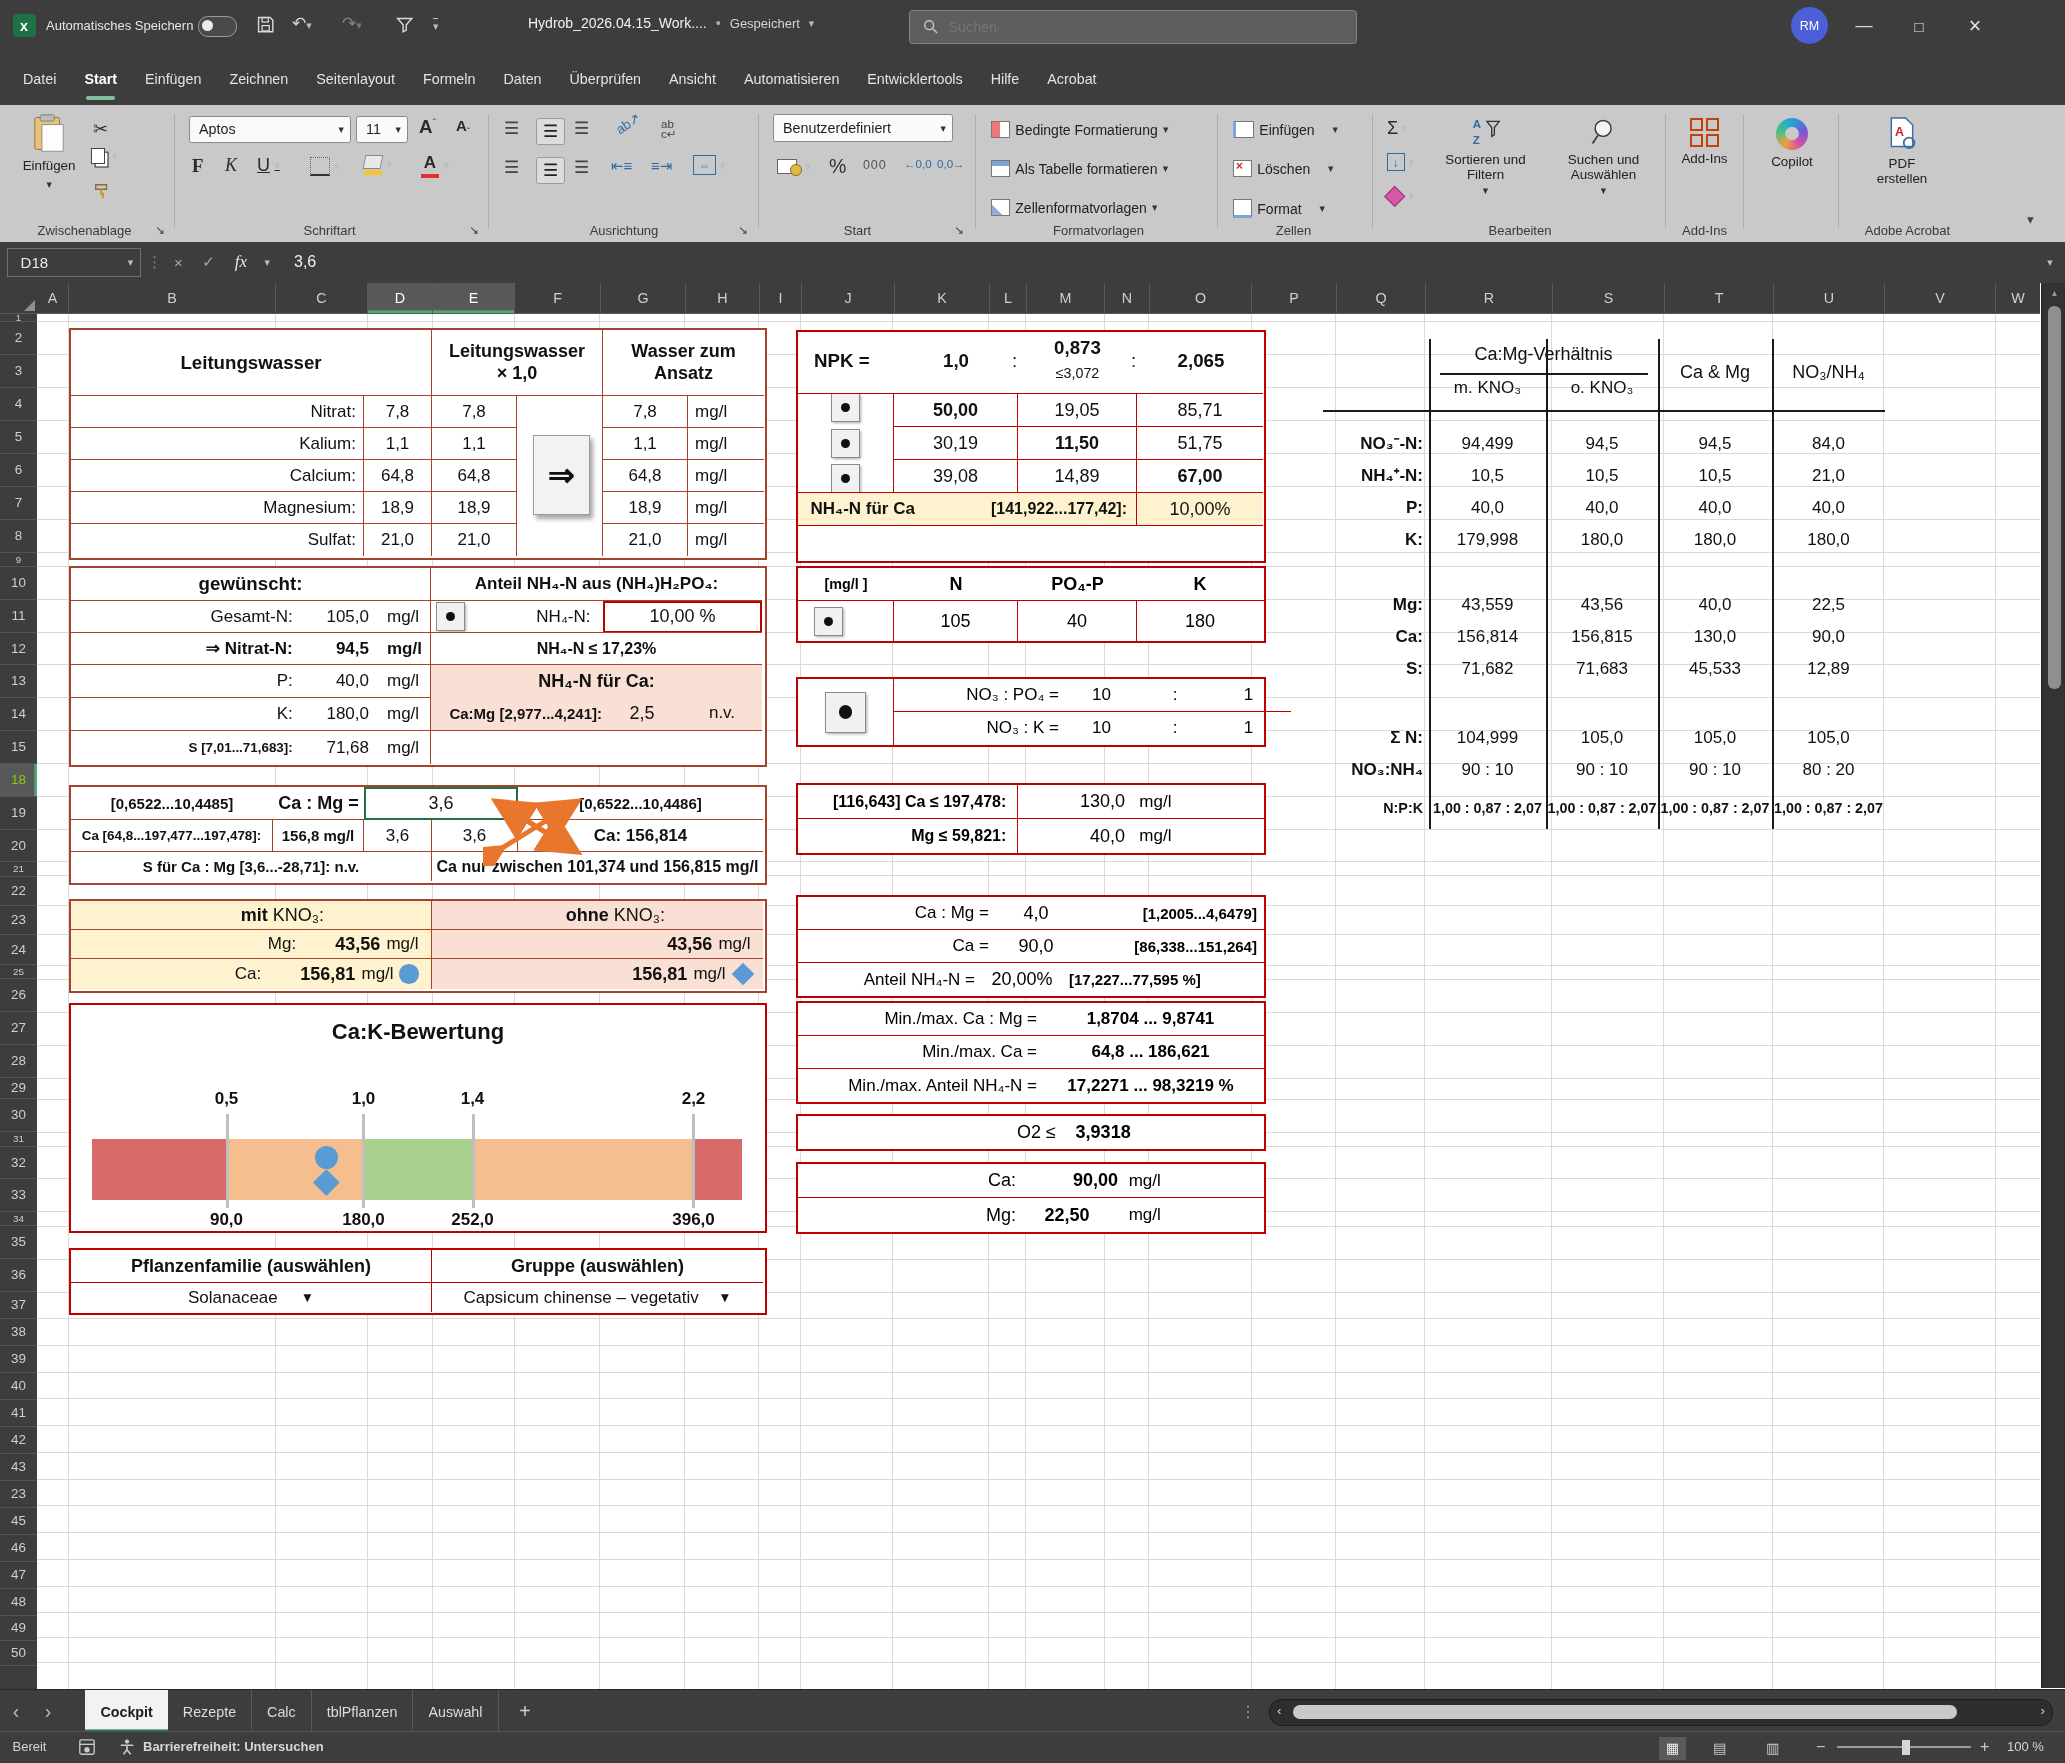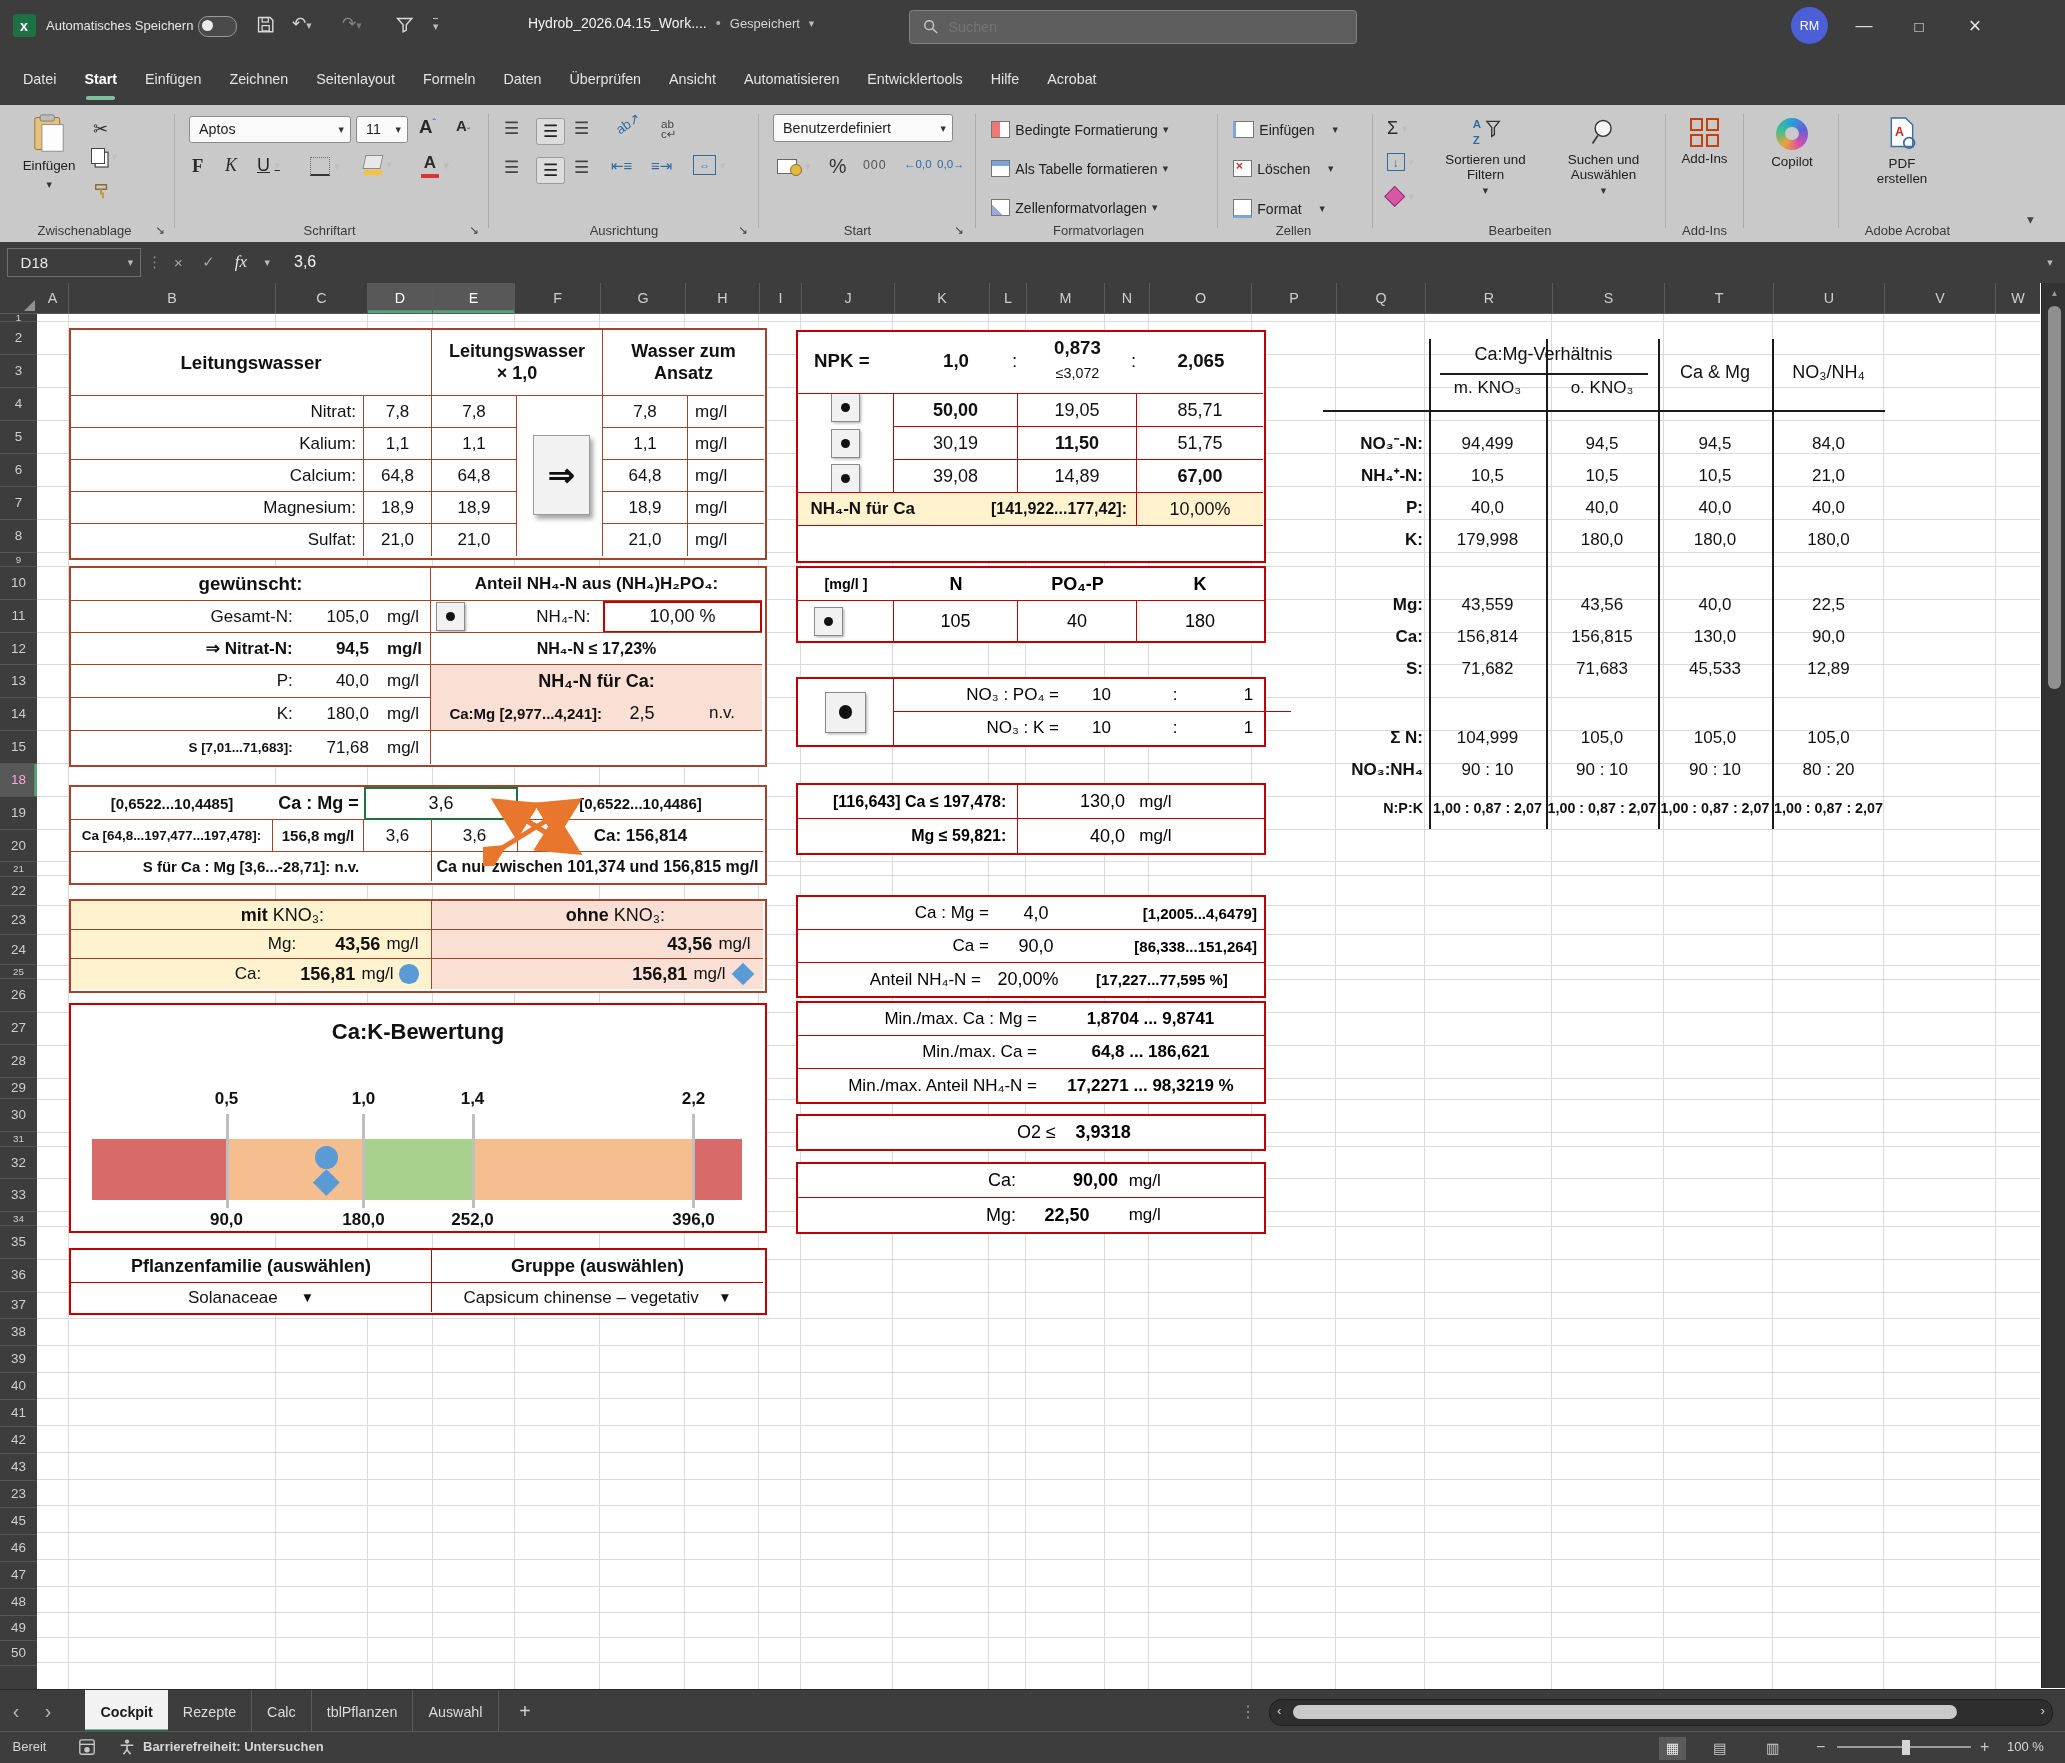--- a/index.html
+++ b/index.html
@@ -10,21 +10,21 @@
 #menubar{position:absolute;left:0;top:52px;width:100%;height:53px;background:#3D3D3D}
 #ribbon{position:absolute;left:0;top:105px;width:100%;height:137px;background:#C9C9C9;border-bottom:0.9px solid #9A9A9A}
 #fbar{position:absolute;left:0;top:242px;width:100%;height:41px;background:#3D3D3D}
 #corner{position:absolute;left:0;top:283px;width:37px;height:30px;background:#3D3D3D;border-right:0.9px solid #5A5A5A;border-bottom:0.9px solid #5A5A5A}
 #corner::after{content:"";position:absolute;right:1.8px;bottom:1.8px;border-left:11.6px solid transparent;border-bottom:11.6px solid #909090}
 #colheads{position:absolute;left:37px;top:283px;width:2003px;height:30px;background:#3D3D3D;border-bottom:0.9px solid #5A5A5A;display:flex;overflow:hidden}
 .colh{height:100%;display:flex;align-items:center;justify-content:center;color:#CFCFCF;font-size:14.3px;border-right:0.9px solid #5A5A5A;box-sizing:border-box;flex:none}
 .colh.sel{background:#585858;color:#fff;box-shadow:inset 0 -2.7px 0 #4FA478}
 #rowheads{position:absolute;left:0;top:314px;width:37px;height:1375px;background:#3D3D3D;border-right:0.9px solid #5A5A5A;overflow:hidden}
 .rowh{width:100%;text-align:center;color:#CFCFCF;font-size:13.4px;border-bottom:0.9px solid #555;box-sizing:border-box;overflow:hidden}
-.rowh.sel{background:#585858;color:#f9a8d4;box-shadow:inset -2.7px 0 0 #4FA478}
+.rowh.sel{background:#585858;color:#84cc16;box-shadow:inset -2.7px 0 0 #4FA478}
 #gridarea{position:absolute;left:37px;top:314px;width:2003px;height:1375px;background:#fff;overflow:hidden}
 .gridline-v{position:absolute;top:0;height:100%;width:0.9px;background:#DADADA;z-index:0}
 .gridline-h{position:absolute;left:0;width:100%;height:0.9px;background:#DADADA;z-index:0}
 #vscroll{position:absolute;left:2041px;top:283px;width:25px;height:1405px;background:#333;border-left:0.9px solid #262626}
 #tabbar{position:absolute;left:0;top:1689px;width:100%;height:43px;background:#3D3D3D;border-top:0.9px solid #282828;display:flex;align-items:center}
 #statusbar{position:absolute;left:0;top:1731px;width:100%;height:32px;background:#3D3D3D;border-top:0.9px solid #565656;color:#D6D6D6;font-size:13px}
 
 .tbtxt{font-size:13px}
 .tglpill{position:absolute;width:37px;height:18.7px;border:0.9px solid #9a9a9a;border-radius:9.8px;background:#4a4a4a}
 .tglpill::after{content:"";position:absolute;left:2.7px;top:2.7px;width:11.6px;height:11.6px;border-radius:50%;background:#ECECEC}
@@ -800,21 +800,21 @@
           <div class="b" style="width: 174px; text-align: right; padding-right: 7.1px; font-size: 15px;">[1,2005...4,6479]</div>
         </div>
         <div class="m5row" style="height: 33px; border-bottom: 1.8px solid rgb(192, 0, 0);">
           <div style="flex: 1 1 0%; text-align: right; font-size: 17px;">Ca =</div>
           <div style="width: 94px; text-align: center; font-size: 18px;">90,0</div>
           <div class="b" style="width: 174px; text-align: right; padding-right: 7.1px; font-size: 15px;">[86,338...151,264]</div>
         </div>
         <div class="m5row" style="height: 33px;">
           <div style="flex: 1 1 0%; text-align: right; font-size: 17px;">Anteil NH₄-N =</div>
           <div style="width: 94px; text-align: center; font-size: 18px;">20,00%</div>
-          <div class="b" style="width: 174px; text-align: center; padding-right: 15px; font-size: 15px;">[17,227...77,595 %]</div>
+          <div class="b" style="width: 174px; text-align: left; padding-right: 21px; font-size: 15px;">[17,227...77,595 %]</div>
         </div>
       </div>
 
     <div id="m6" class="t redt" style="left:759px;top:687px;width:470px;height:103px;display:block">
         <div class="m6row" style="height: 33px; border-bottom: 1.8px solid rgb(192, 0, 0);">
           <div style="flex: 1 1 0%; text-align: right; font-size: 17px;">Min./max. Ca : Mg =</div>
           <div class="b" style="width: 227px; text-align: center; font-size: 17px;">1,8704  ...  9,8741</div>
         </div>
         <div class="m6row" style="height: 33px; border-bottom: 1.8px solid rgb(192, 0, 0);">
           <div style="flex: 1 1 0%; text-align: right; font-size: 17px;">Min./max. Ca =</div>

